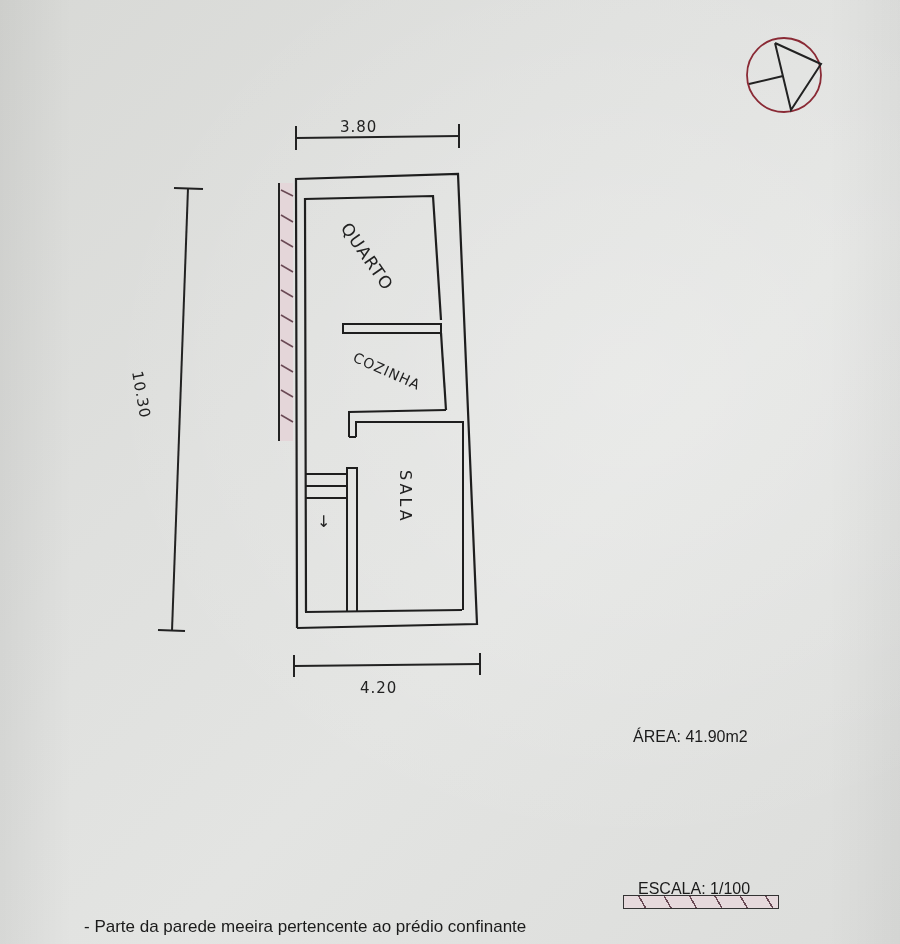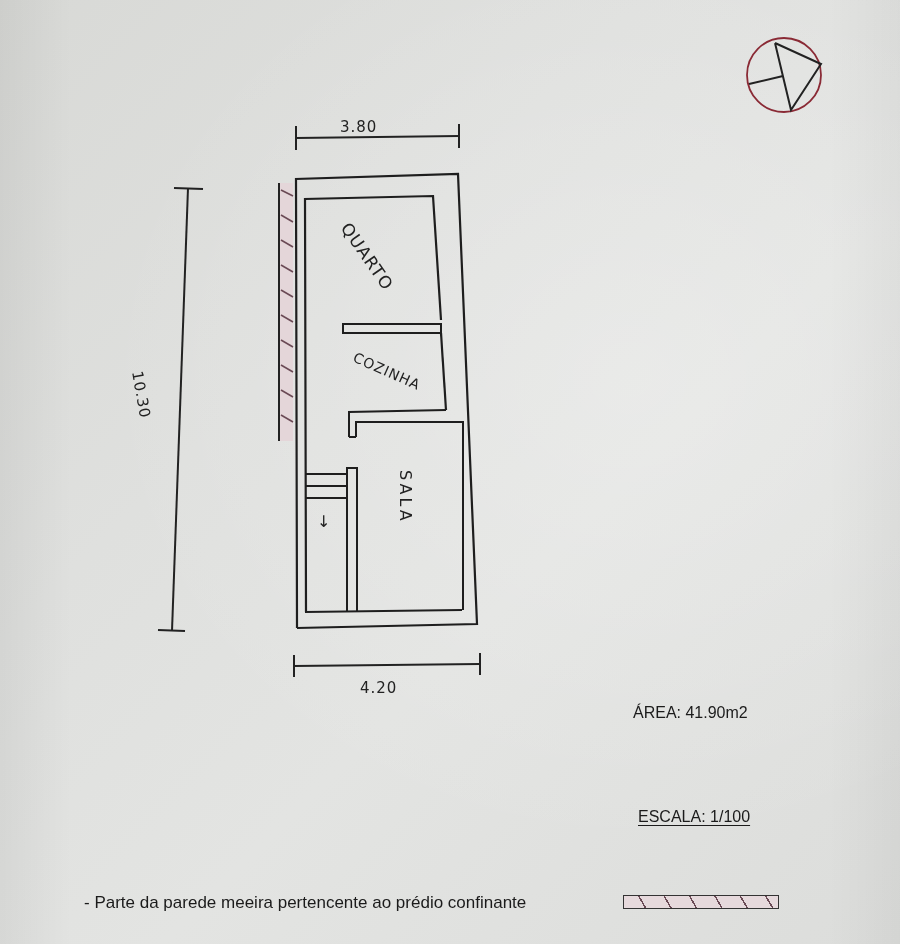--- a/index.html
+++ b/index.html
@@ -13,24 +13,24 @@
     background: radial-gradient(ellipse at 70% 40%, rgba(255,255,255,0.25), rgba(0,0,0,0) 60%),
                 linear-gradient(90deg, rgba(0,0,0,0.05) 0%, rgba(0,0,0,0) 8%, rgba(0,0,0,0) 92%, rgba(0,0,0,0.04) 100%);
     pointer-events:none;
   }
   svg.plan { position:absolute; left:0; top:0; }
   .hand {
     font-family: "DejaVu Sans", sans-serif;
     fill:#222; font-size:15px; letter-spacing:1px;
   }
   .typed {
-    position:absolute; color:#1b1b1b; font-family:"Liberation Sans", sans-serif;
+    position:absolute; color:#1b1b1b; font-family:"Liberation Sans", sans-serif;margin-top:24px;
   }
   .area-label { left:633px; top:704px; font-size:16px; }
-  .scale-label { left:638px; top:808px; font-size:16px; text-decoration:underline; text-underline-offset:3px; }
+  .scale-label { left:638px; top:856px; font-size:16px; text-decoration:underline; text-underline-offset:3px; }
   .legend-text { left:84px; top:893px; font-size:17px; }
   .legend-swatch {
     position:absolute; left:623px; top:895px; width:156px; height:14px;
     border:1.5px solid #333; box-sizing:border-box;
     background: repeating-linear-gradient(60deg, transparent 0 18px, #6a4a55 18px 19.5px, transparent 19.5px 22px),
                 #e6d9dc;
   }
 </style>
 </head>
 <body>

